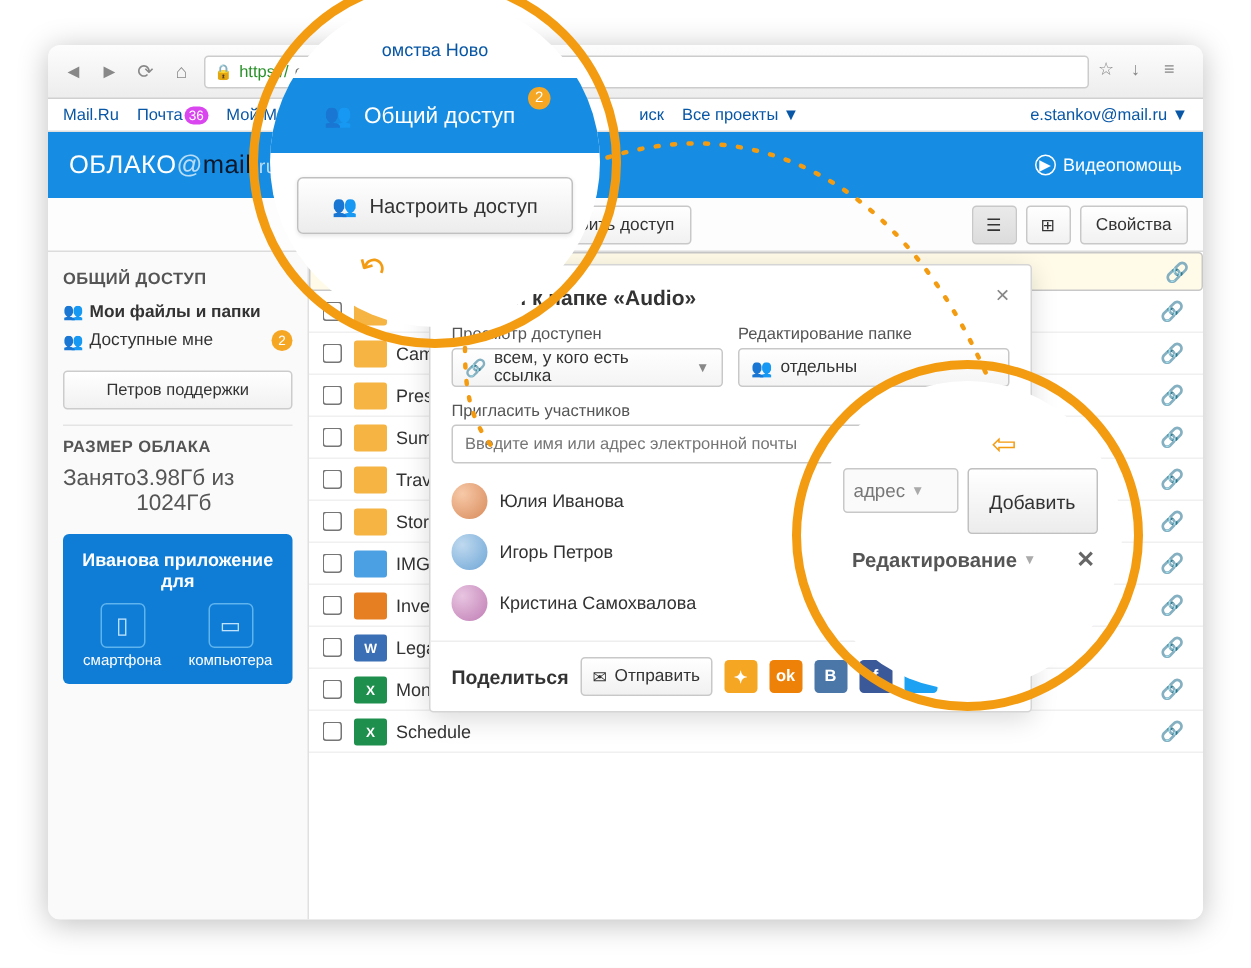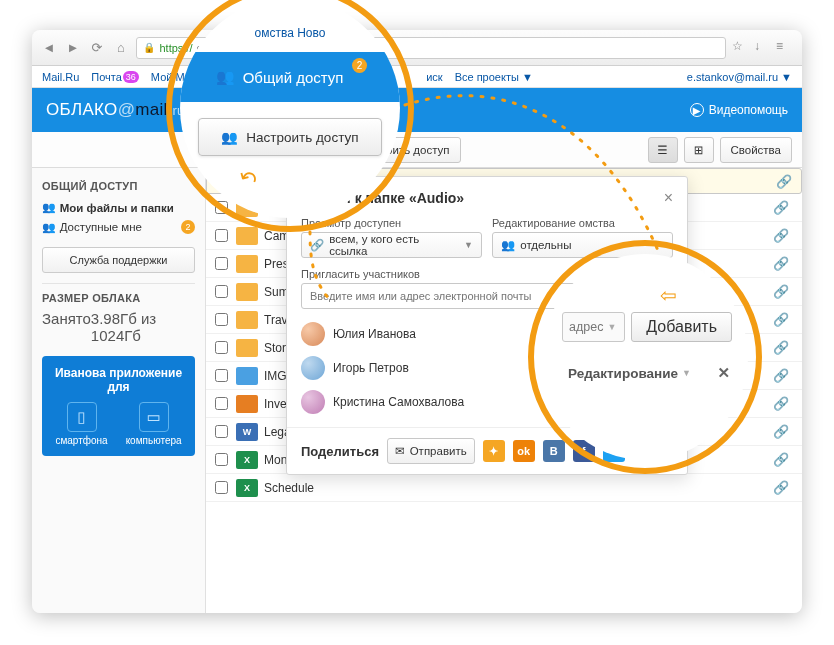--- a/index.html
+++ b/index.html
@@ -115,21 +115,21 @@
 #ring1{left:166px;top:-16px;width:248px;height:248px}
 #ring1 .tabs{position:absolute;top:28px;left:0;right:0;text-align:center;font-size:12px;color:#0857a6}
 #ring1 .bb{position:absolute;top:54px;left:0;right:0;height:50px;background:#168de2;display:flex;align-items:center;padding-left:36px;color:#fff;font-size:15px;gap:8px}
 #ring1 .bb .bd{position:absolute;width:15px;height:15px;background:#f5a623;color:#fff;border-radius:50%;font-size:10px;display:flex;align-items:center;justify-content:center;top:6px;left:172px}
 #ring1 .bigbtn{position:absolute;top:120px;left:18px;right:18px;height:38px;border:1px solid #c0c0c0;background:linear-gradient(#fff,#ececec);border-radius:4px;display:flex;align-items:center;justify-content:center;gap:8px;font-size:13.5px;color:#333;box-shadow:0 1px 3px rgba(0,0,0,.1)}
 #ring1 .arr{position:absolute;left:58px;top:168px;color:#f39c12;font-size:22px;transform:rotate(30deg)}
 
 #ring2{left:528px;top:240px;width:234px;height:234px}
 #ring2 .row1{position:absolute;top:58px;left:20px;right:16px;display:flex;gap:6px}
 #ring2 .row1 .p{flex:1;border:1px solid #c8c8c8;border-radius:3px;height:30px;background:#fafafa;display:flex;align-items:center;padding:0 6px;font-size:12.5px;color:#777;gap:4px;min-width:0;overflow:hidden}
-#ring2 .row1 .add{height:30px;padding:0 14px;border:1px solid #c0c0c0;background:linear-gradient(#fff,#ececec);border-radius:3px;font-size:16px;display:flex;align-items:center}
+#ring2 .row1 .add{height:44px;padding:0 14px;border:1px solid #c0c0c0;background:linear-gradient(#fff,#ececec);border-radius:3px;font-size:13px;display:flex;align-items:center}
 #ring2 .row2{position:absolute;top:110px;left:26px;right:18px;display:flex;align-items:center;font-size:13.5px;color:#555}
 #ring2 .row2 .perm{flex:1;display:flex;align-items:center;gap:4px;font-weight:bold}
 #ring2 .row2 .rm{font-size:15px;color:#666;font-weight:bold}
 #ring2 .arr{position:absolute;top:30px;left:118px;color:#f39c12;font-size:20px;transform:rotate(90deg)}
 
 svg{overflow:visible}
 .dots{position:absolute;pointer-events:none}
 </style>
 </head>
 <body>
@@ -192,21 +192,21 @@
       <h4>ОБЩИЙ ДОСТУП</h4>
       <div class="srow active">
             <span class="grp">👥</span>
             <span>Мои файлы и папки</span>
           </div>
       <div class="srow">
             <span class="grp">👥</span>
             <span>Доступные мне</span>
             <span class="cnt">2</span>
           </div>
-      <div id="support">Служба поддержки</div>
+      <div id="support">Петров поддержки</div>
       <hr>
       <h4>РАЗМЕР ОБЛАКА</h4>
       <div id="storage">
         <div class="row">
               <span>Занято</span>
               <span>3.98Гб из 1024Гб</span>
             </div>
       </div>
       <div id="promo">
         <h5>Иванова приложение для</h5>
@@ -325,21 +325,21 @@
         <div class="sec">
           <div class="col">
             <div class="lbl">Просмотр доступен</div>
             <div class="sel">
                   <span class="ico">🔗</span>
                   <span>всем, у кого есть ссылка</span>
                   <span class="caret">▼</span>
                 </div>
           </div>
           <div class="col">
-            <div class="lbl">Редактирование омства</div>
+            <div class="lbl">Редактирование папке</div>
             <div class="sel">
                   <span class="ico ppl">👥</span>
                   <span>отдельны</span>
                 </div>
           </div>
         </div>
         <div class="inv">
           <div class="lbl">Пригласить участников</div>
           <div class="input">
             <input placeholder="Введите имя или адрес электронной почты" style="">

